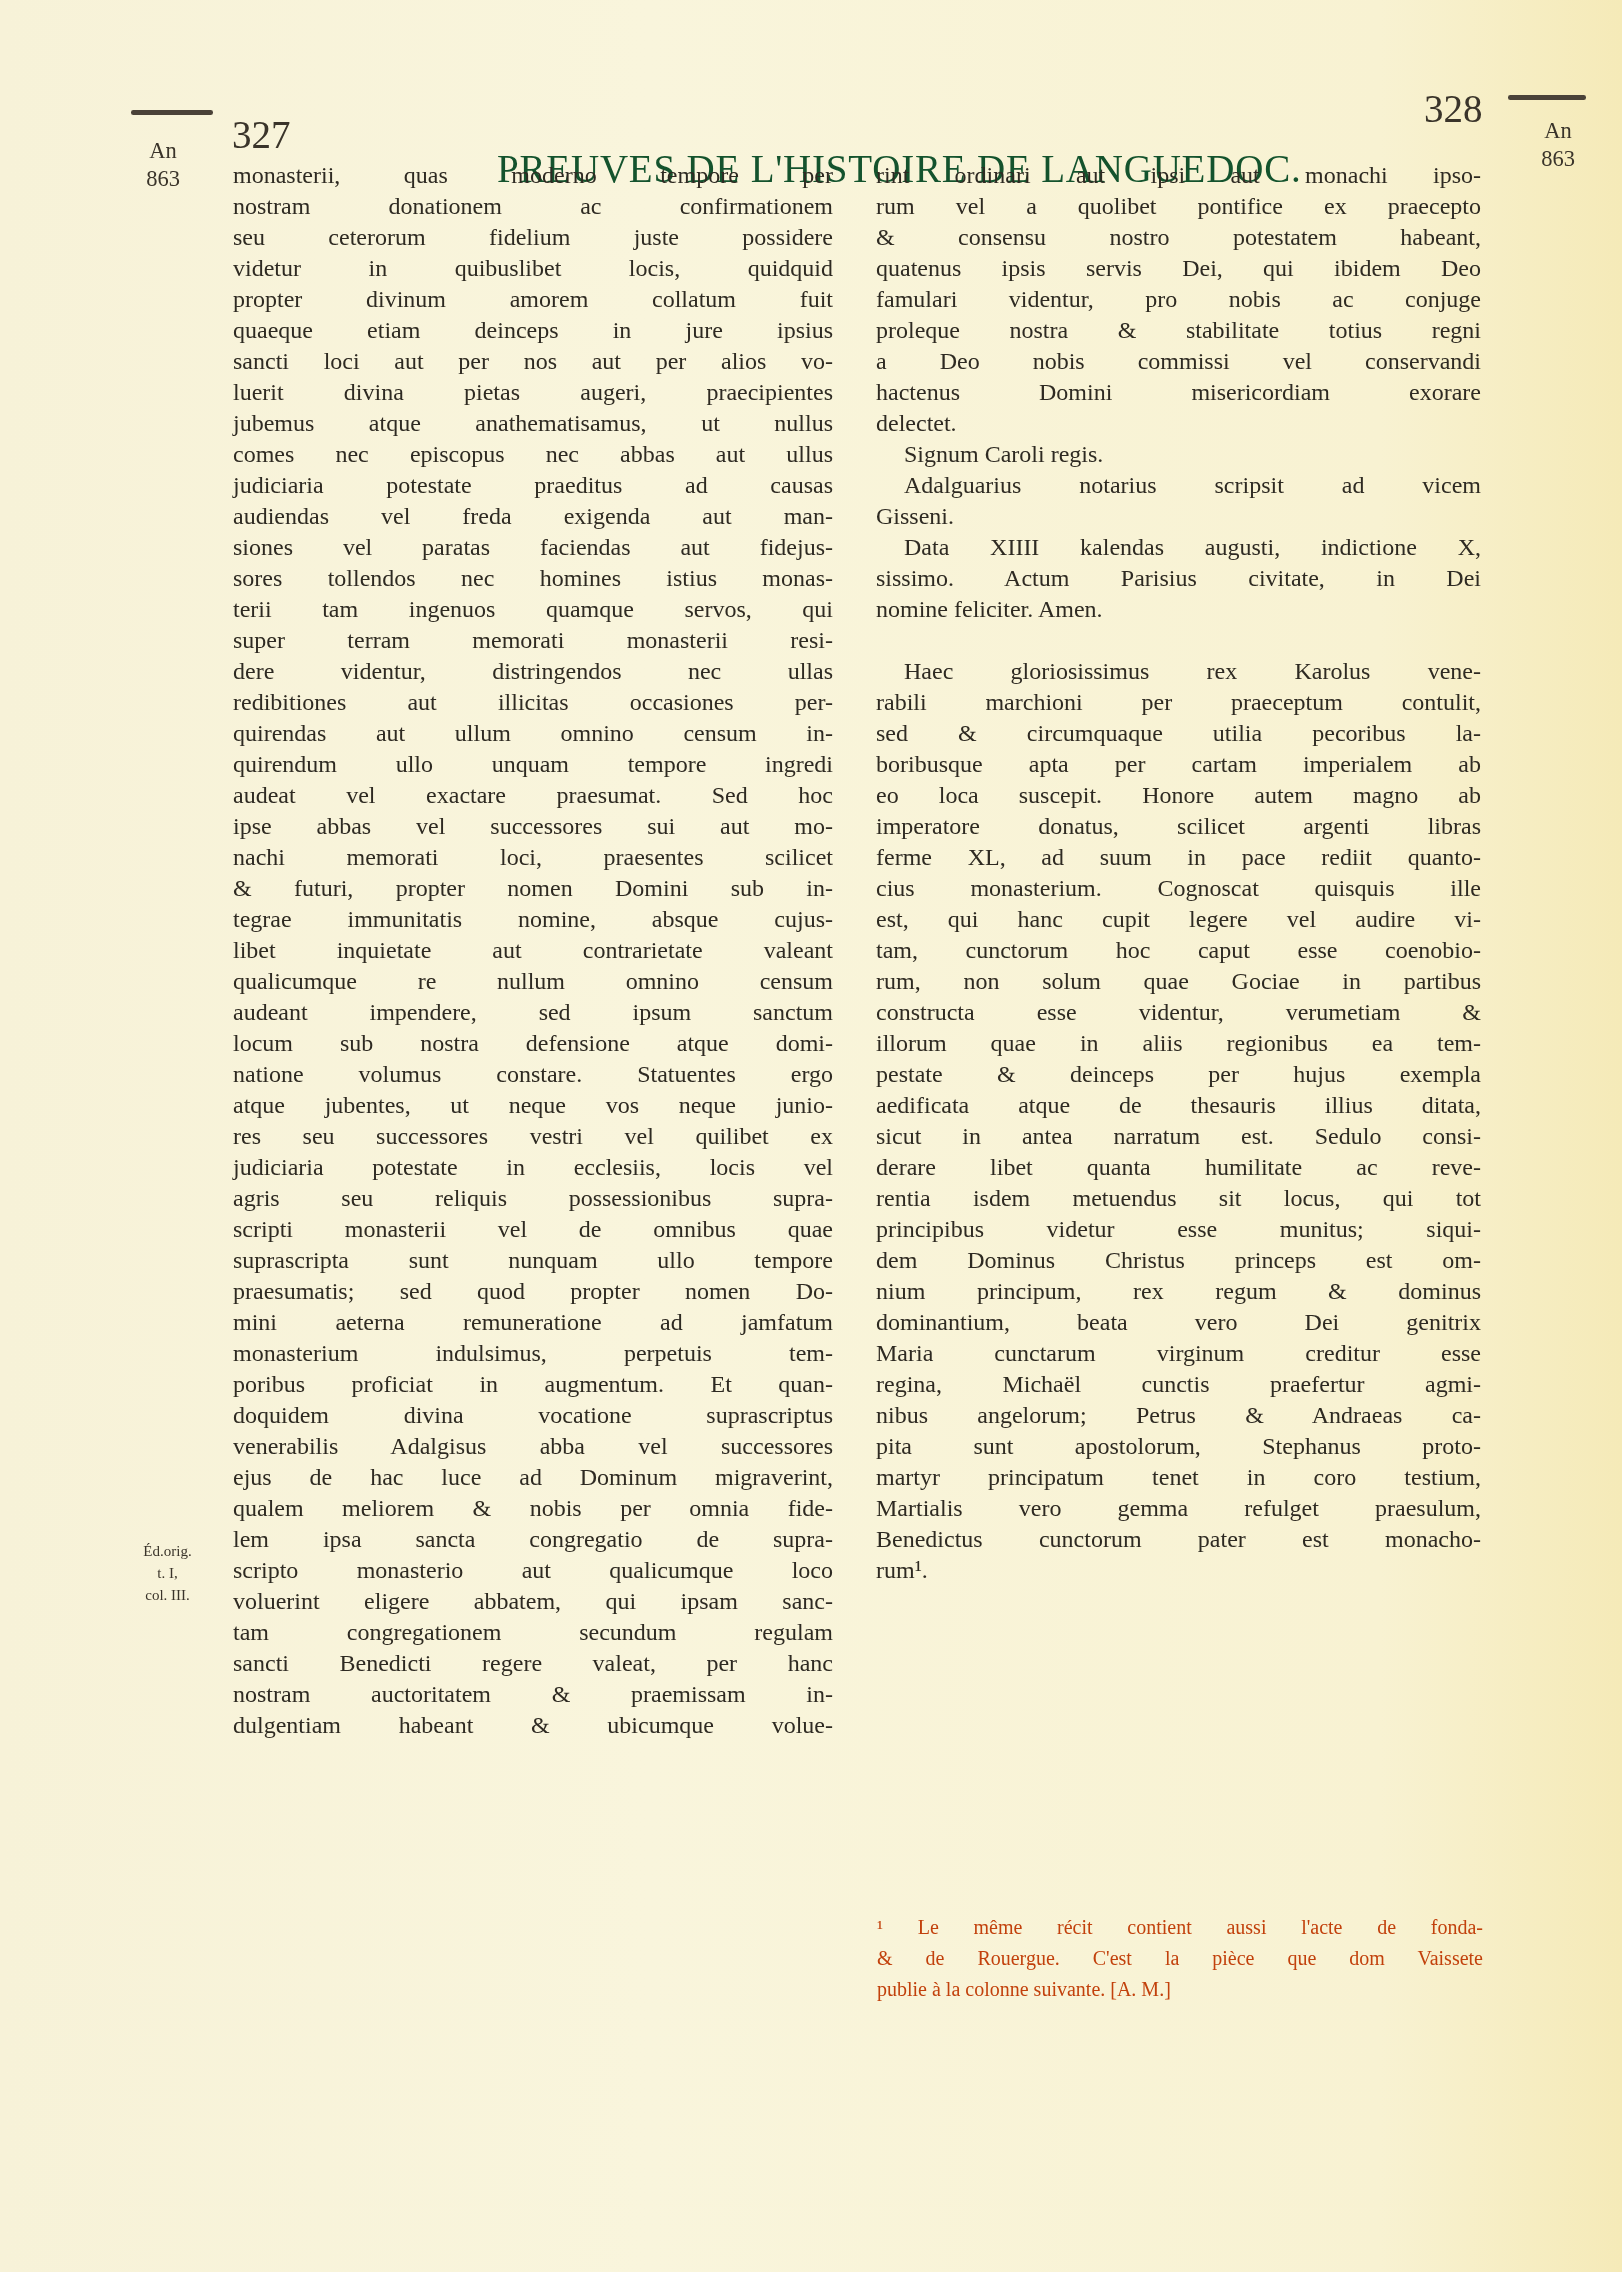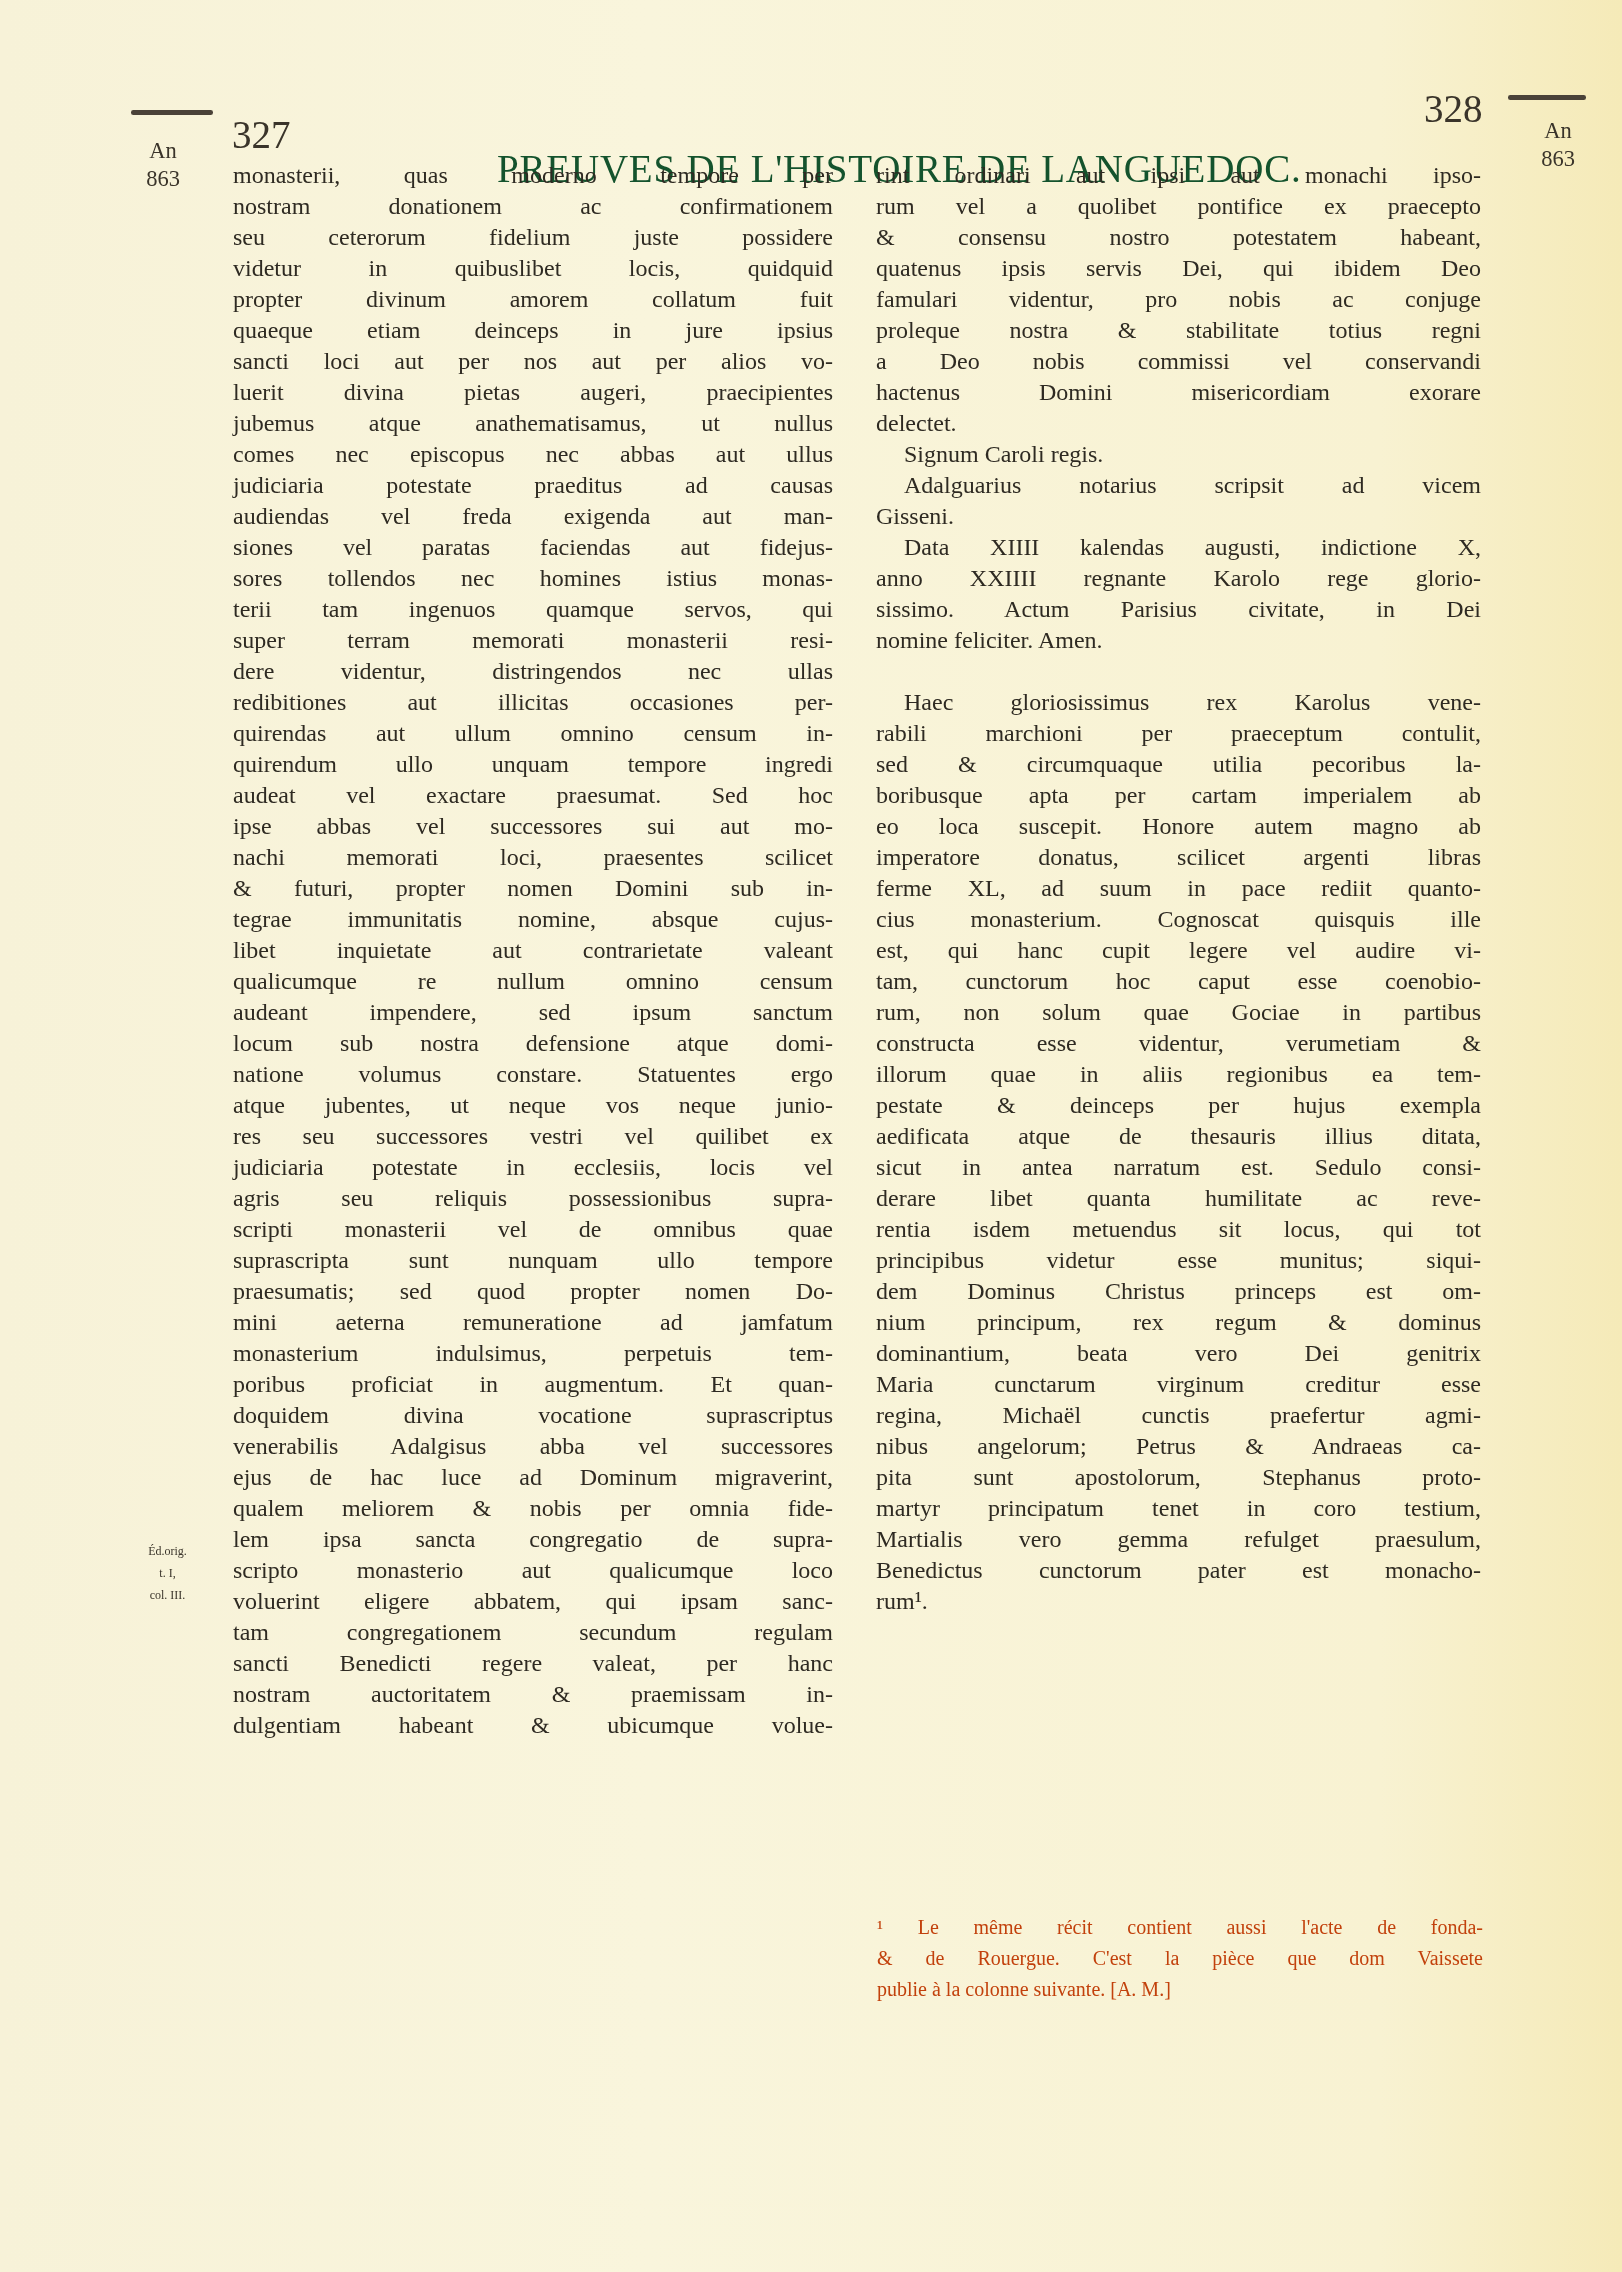--- a/index.html
+++ b/index.html
@@ -16,21 +16,21 @@
   .page-num { position: absolute; font-size: 39px; line-height: 1; color: #3a342a; }
   .page-num.left { left: 232px; top: 115px; }
   .page-num.right { left: 1424px; top: 89px; }
   .running-title {
     position: absolute; left: 497px; top: 112px; font-size: 39px; letter-spacing: 0.8px;
     color: #14532d; white-space: nowrap; margin-top: 34px;
   }
   .margin-note { position: absolute; text-align: center; font-size: 22.5px; line-height: 28px; color: #3a342a; }
   .margin-note.left-year { left: 124px; top: 137px; width: 78px; }
   .margin-note.right-year { left: 1519px; top: 117px; width: 78px; }
-  .margin-note.ed-orig { left: 117px; top: 1540px; width: 101px; font-size: 12px; line-height: 22px; }
+  .margin-note.ed-orig { left: 117px; top: 1540px; width: 101px; font-size: 15px; line-height: 22px; }
 
   .column { position: absolute; font-size: 24px; line-height: 31px; }
   .column.left { left: 233px; top: 160px; width: 600px; }
   .column.right { left: 876px; top: 160px; width: 605px; }
   .line { display: block; white-space: nowrap; text-align: justify; text-align-last: justify; height: 31px; }
   .line.last { text-align-last: left; }
   .line.indent { padding-left: 28px; }
   .gap { display: block; height: 31px; }
   .footnote { position: absolute; left: 877px; top: 1912px; width: 606px; font-size: 20px; line-height: 31px; color: #c2410c; }
   .footnote .line { height: 31px; }
@@ -125,21 +125,20 @@
       <span class="line">hactenus Domini misericordiam exorare</span>
       <span class="line last">delectet.</span>
     </div>
   <span class="line last indent">Signum Caroli regis.</span>
   <div id="notary">
       <span class="line indent">Adalguarius notarius scripsit ad vicem</span>
       <span class="line last">Gisseni.</span>
     </div>
   <div id="dating">
       <span class="line indent">Data XIIII kalendas augusti, indictione X,</span>
-      <span class="line">anno XXIIII regnante Karolo rege glorio-</span>
       <span class="line">sissimo. Actum Parisius civitate, in Dei</span>
       <span class="line last">nomine feliciter. Amen.</span>
     </div>
   <span class="gap"></span>
   <div id="narrative">
       <span class="line indent">Haec gloriosissimus rex Karolus vene-</span>
       <span class="line">rabili marchioni per praeceptum contulit,</span>
       <span class="line">sed &amp; circumquaque utilia pecoribus la-</span>
       <span class="line">boribusque apta per cartam imperialem ab</span>
       <span class="line">eo loca suscepit. Honore autem magno ab</span>

